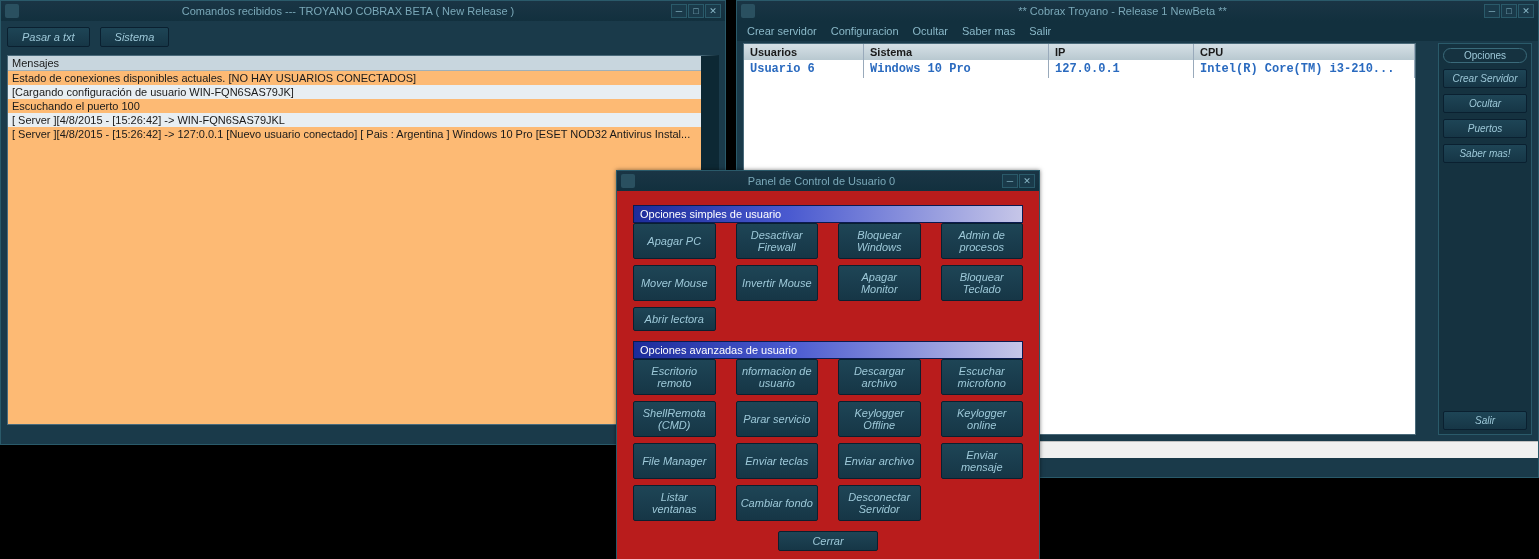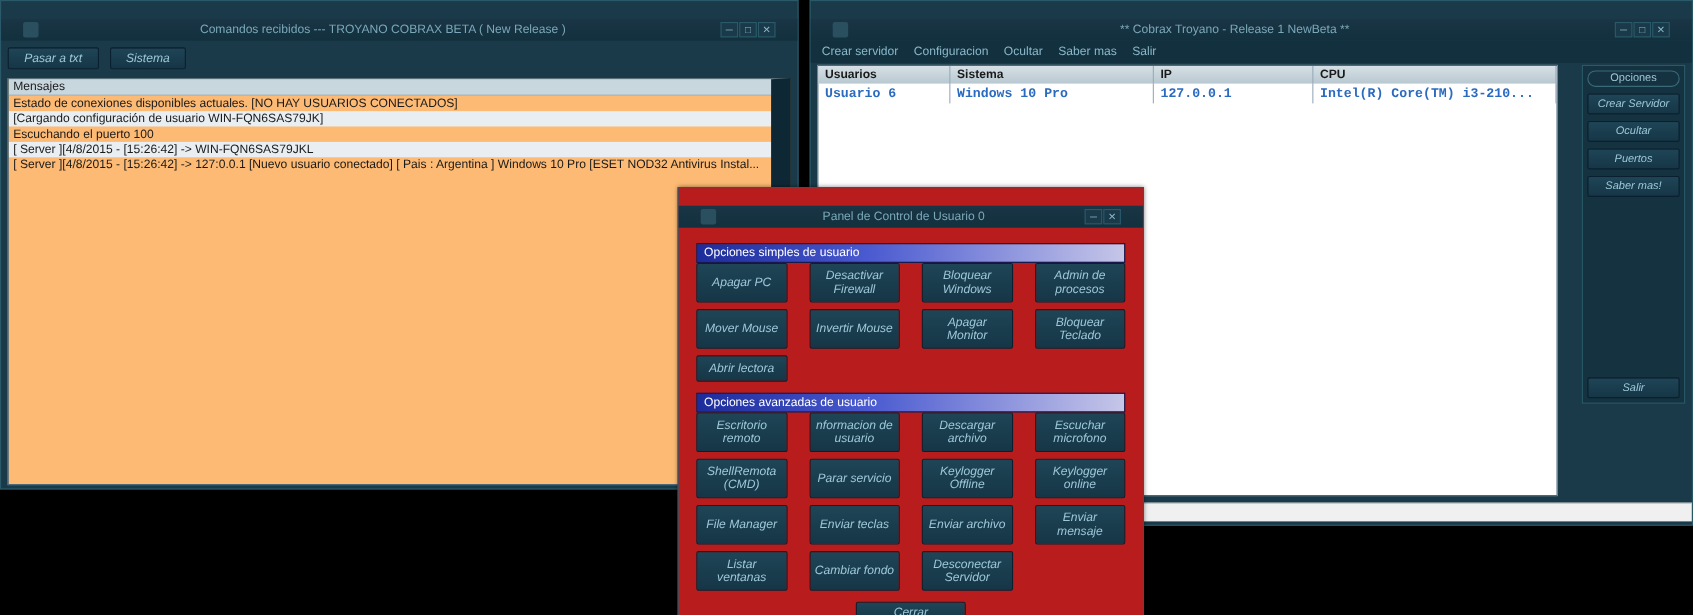--- a/index.html
+++ b/index.html
@@ -16,25 +16,24 @@
     position: absolute;
     background: #1a3a4a;
     border: 1px solid #2a5a6a;
     box-shadow: 0 0 4px rgba(0,0,0,0.5);
   }
   .titlebar {
     height: 20px;
     background: linear-gradient(to bottom, #1a3545, #12303e);
     display: flex;
     align-items: center;
-    padding: 0 20px;
+    padding: 0 4px;
     color: #7aa8b8;
     font-size: 11px;
     position: relative;
-    margin-top: 16px;
   }
   .titlebar .icon {
     width: 14px; height: 14px;
     background: #2a5060;
     margin-right: 6px;
     border-radius: 2px;
     flex-shrink: 0;
   }
   .titlebar .title { flex: 1; text-align: center; }
   .title-controls { display: flex; gap: 1px; }
@@ -125,21 +124,21 @@
     font-weight: bold;
   }
   .side-panel {
     width: 94px;
     background: #153240;
     border: 1px solid #2a5a6a;
     padding: 4px;
     display: flex;
     flex-direction: column;
     gap: 6px;
-    height: 308px;
+    height: 392px;
   }
   .side-panel .panel-title {
     text-align: center;
     color: #9dc8d8;
     border: 1px solid #3a6a7a;
     border-radius: 8px;
     padding: 1px 0;
     font-size: 10px;
   }
   .side-panel .btn { padding: 3px 2px; font-size: 10px; }

